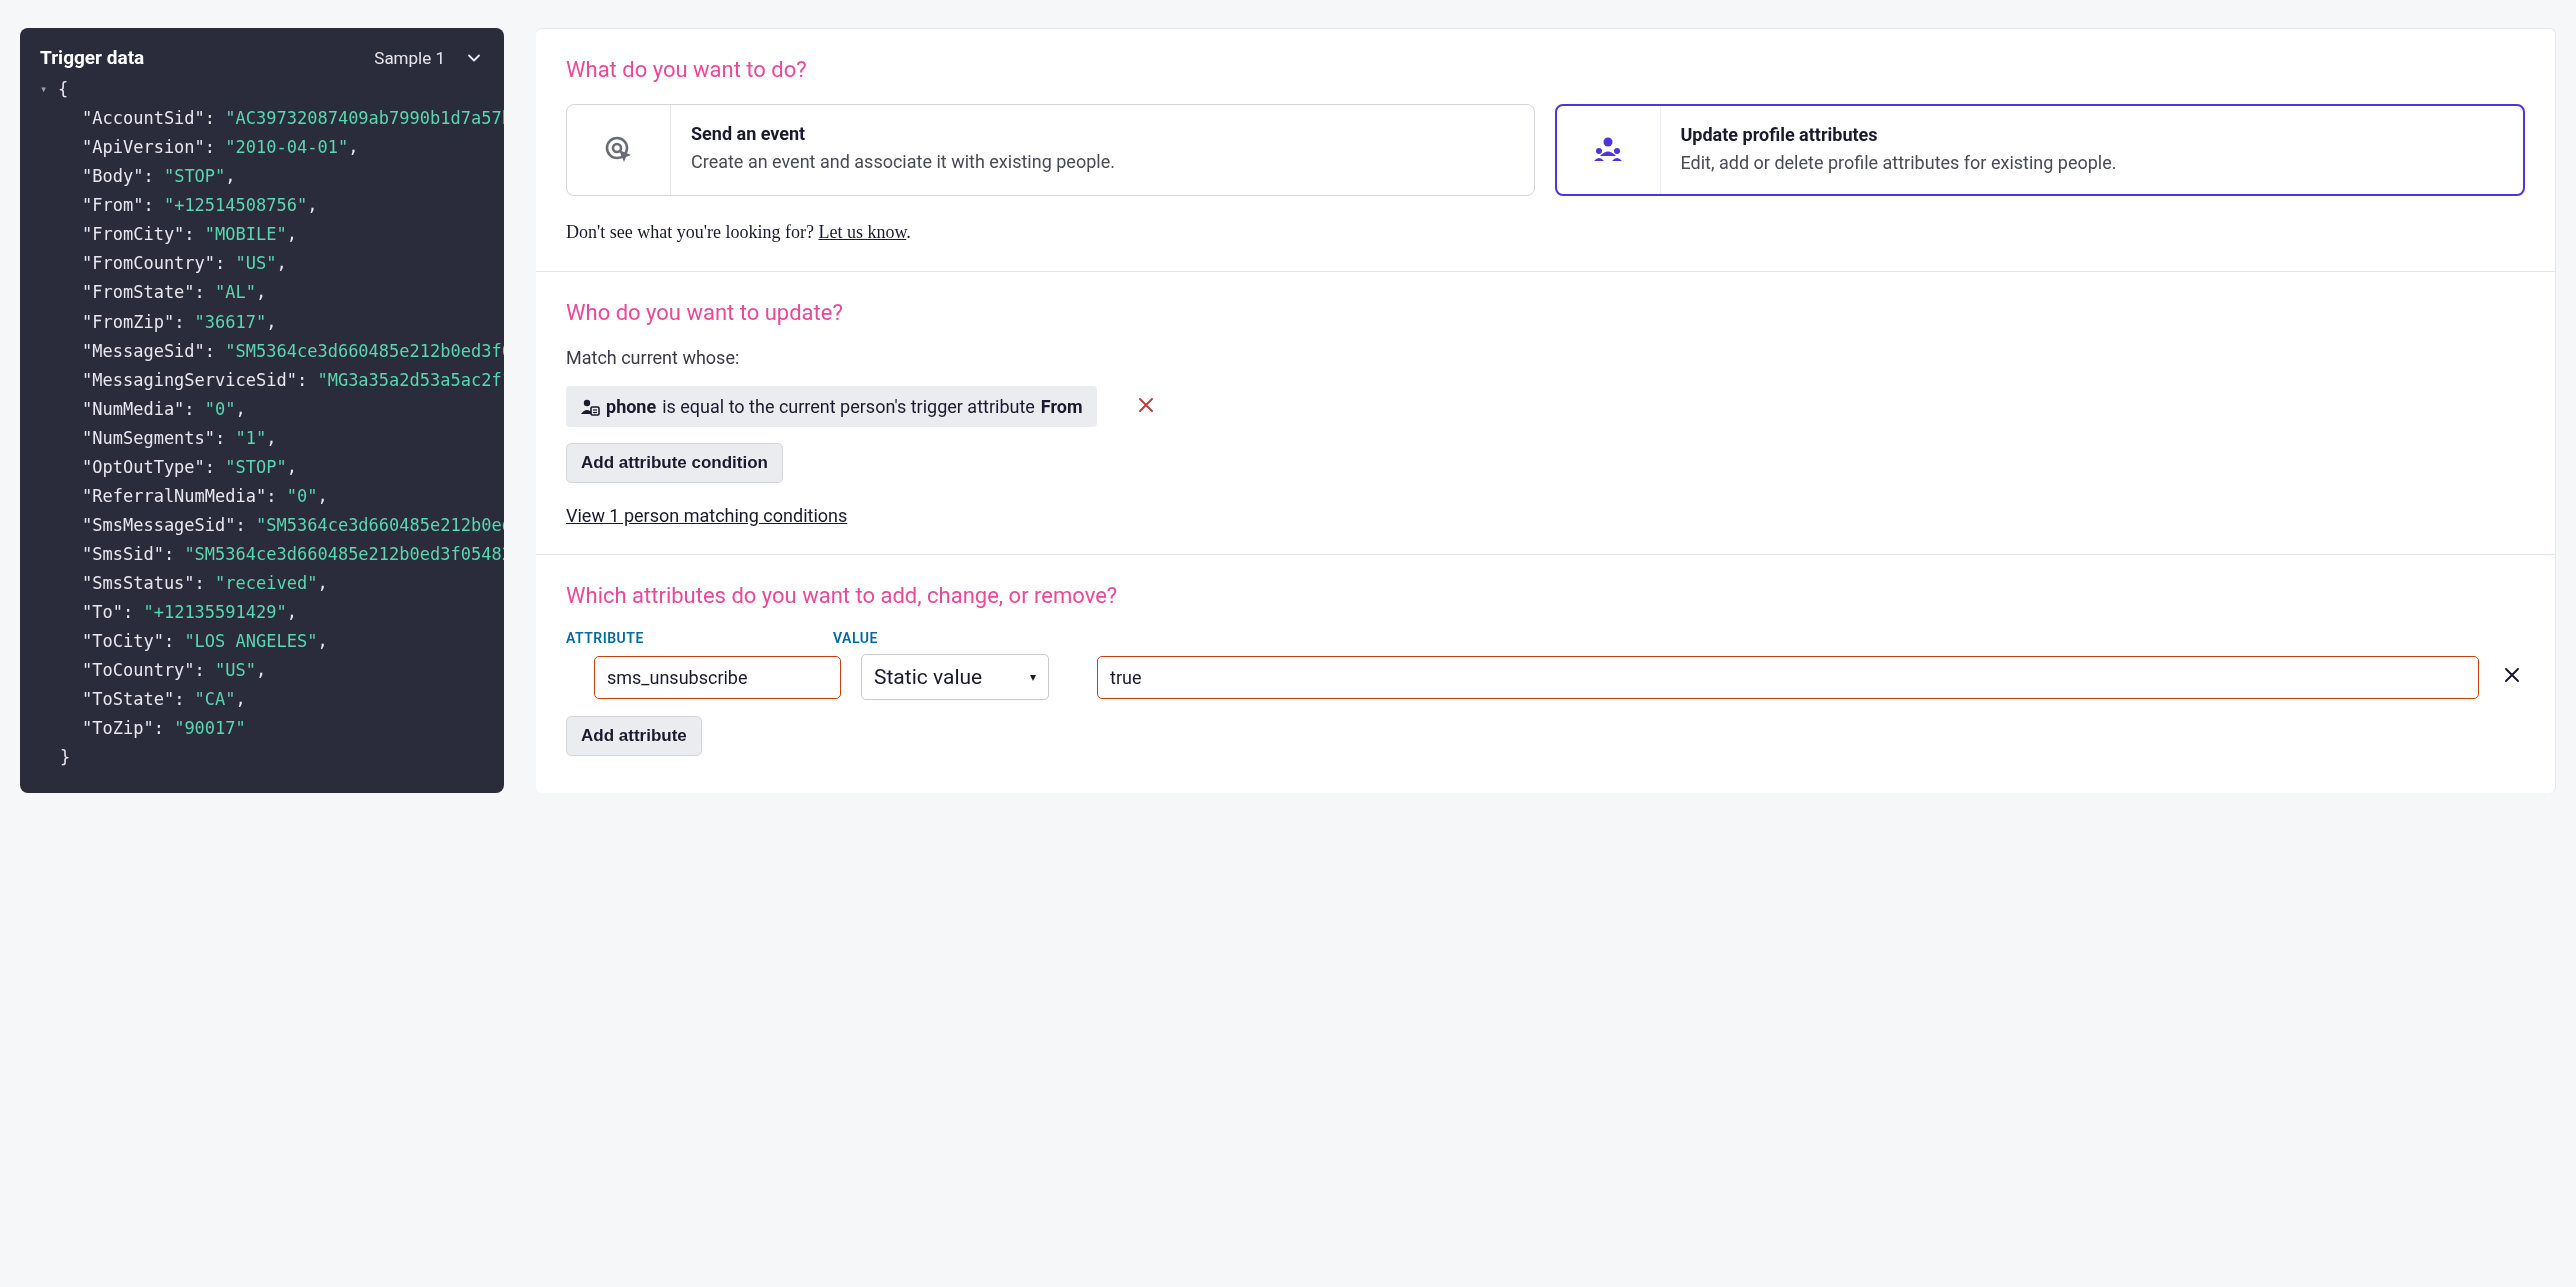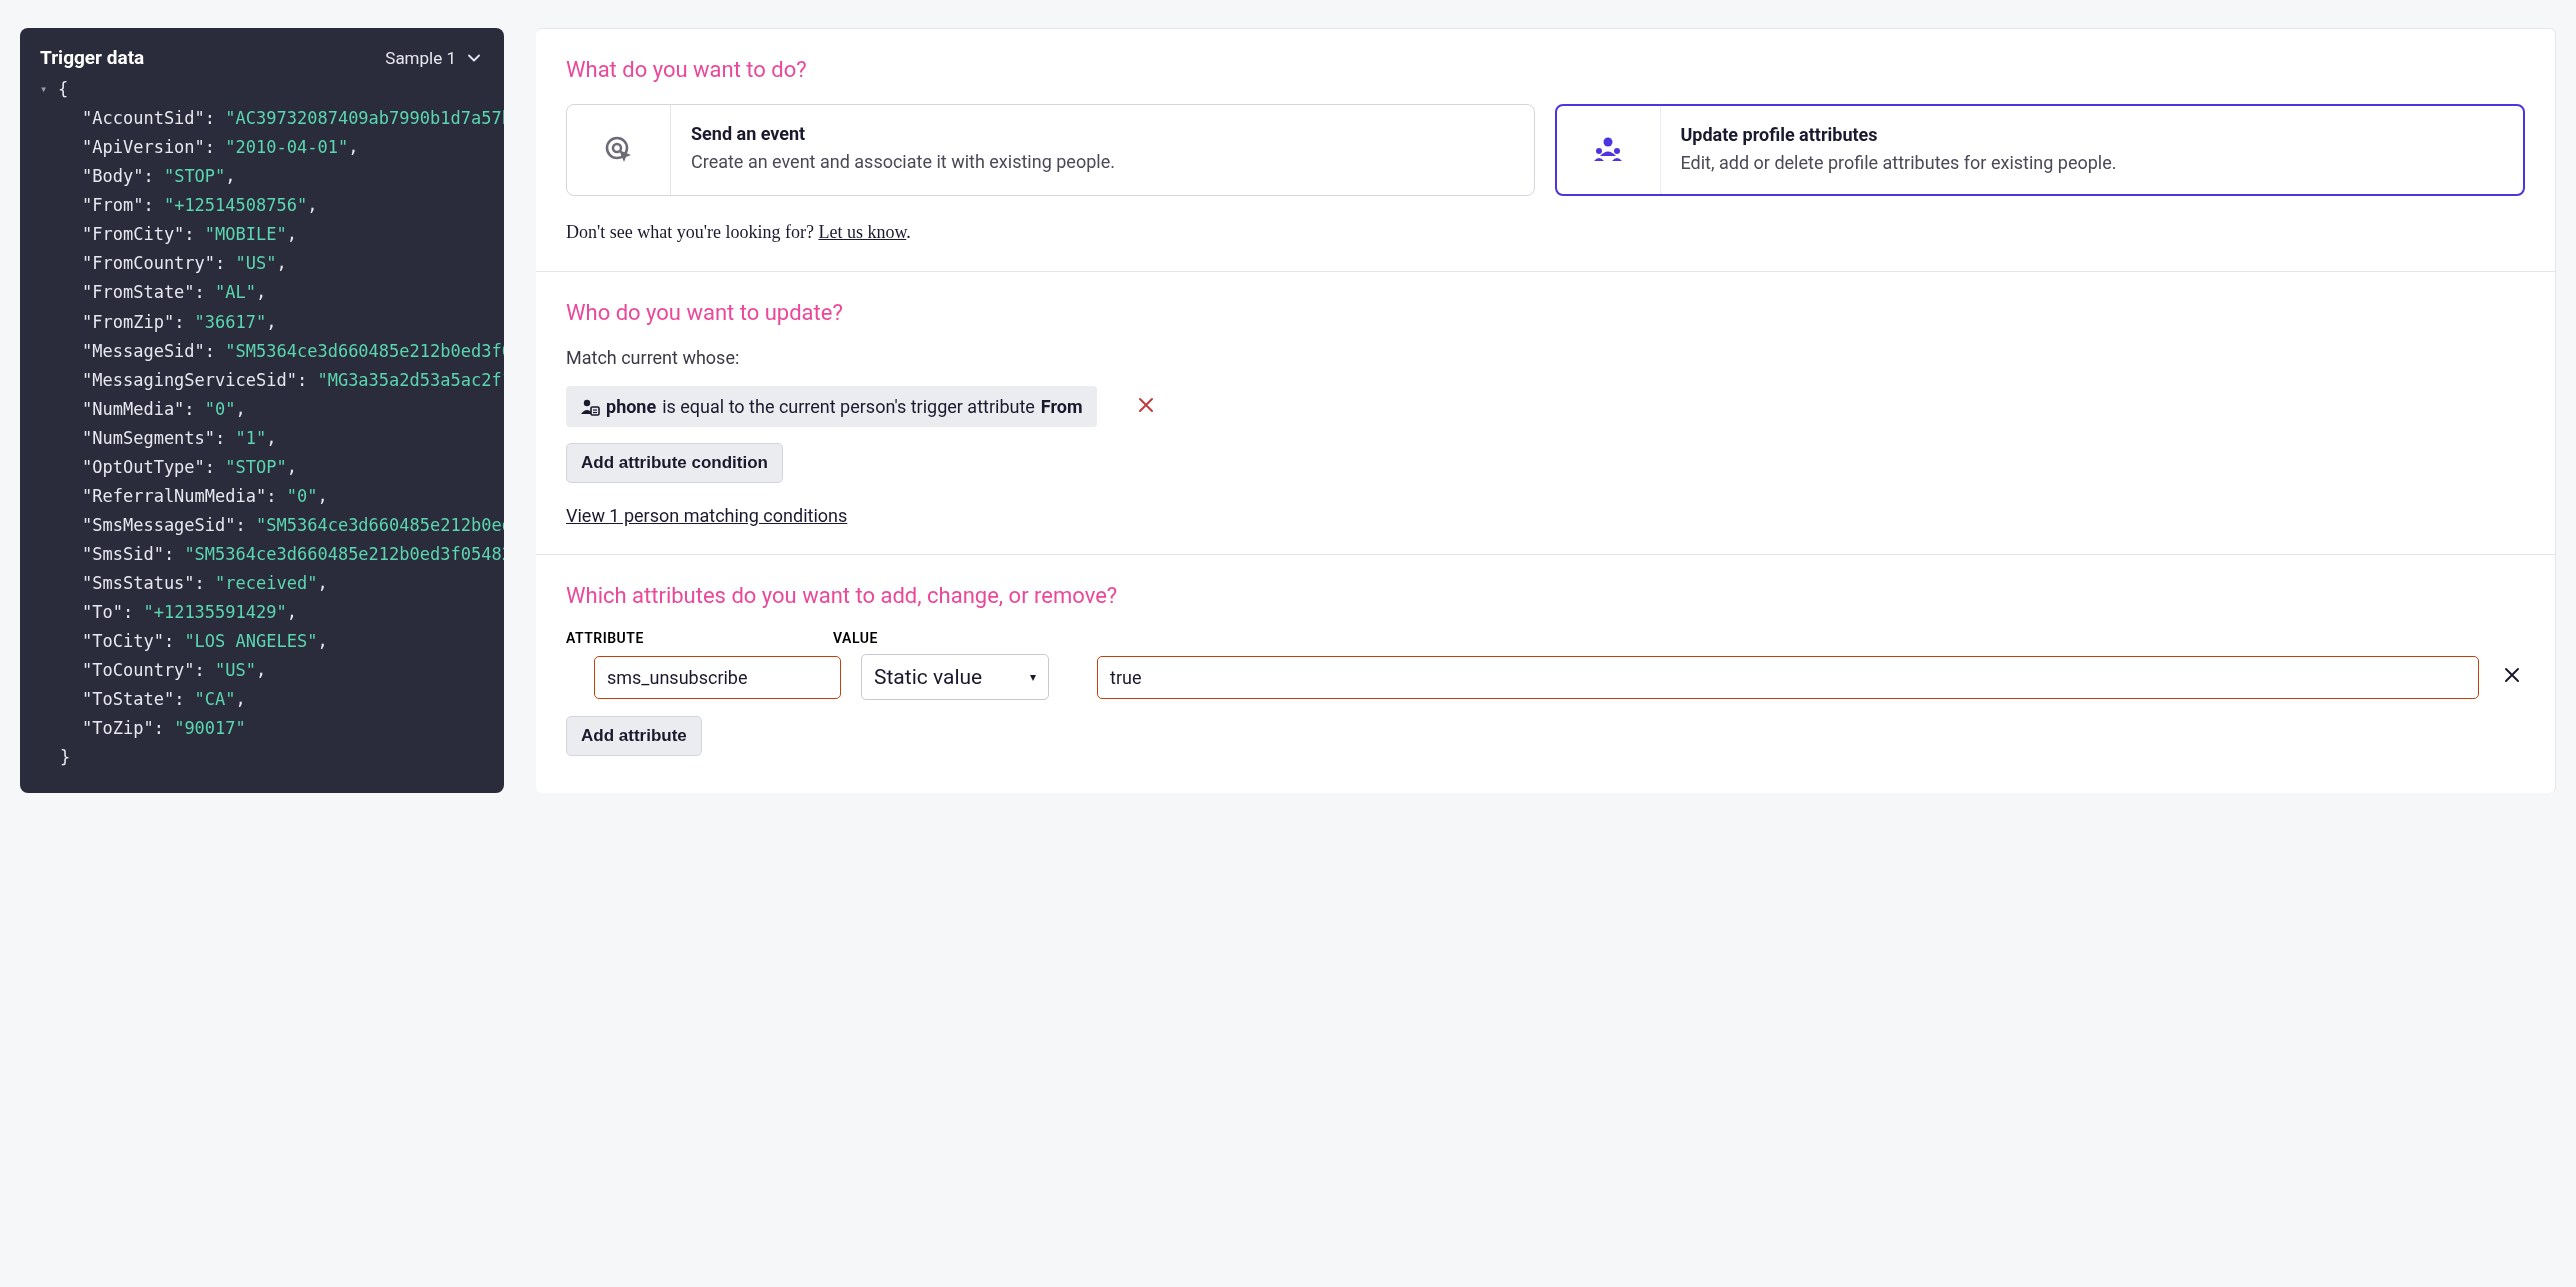--- a/index.html
+++ b/index.html
@@ -34,21 +34,21 @@
     padding-right: 24px;
   }
   .trigger-title {
     font-weight: 700;
     font-size: 19px;
     color: #ffffff;
   }
   .sample-selector {
     display: flex;
     align-items: center;
-    gap: 12px;
+    gap: 23px;
     color: #e7e7ef;
     cursor: pointer;
     font-size: 17px;
   }
   .chevron-down-svg { width: 12px; height: 12px; }
   .json-view {
     font-family: ui-monospace, SFMono-Regular, Menlo, Consolas, monospace;
     font-size: 17px;
     line-height: 1.71;
     white-space: nowrap;
@@ -148,21 +148,21 @@
     margin-top: 22px;
     color: #1a1a2e;
     text-decoration: underline;
     font-size: 18px;
   }
 
   .table-labels { display: flex; gap: 20px; margin-bottom: 8px; }
   .col-label {
     font-size: 14px;
     font-weight: 600;
-    color: #000000;
+    color: #0369a1;
     letter-spacing: 0.5px;
   }
   .lbl-attr { width: 247px; }
   .lbl-val { width: 210px; }
 
   .attr-row { display: flex; align-items: center; gap: 20px; margin-bottom: 16px;}
   .input-text {
     border: 1px solid #c2410c;
     border-radius: 5px;
     padding: 10px 12px;

